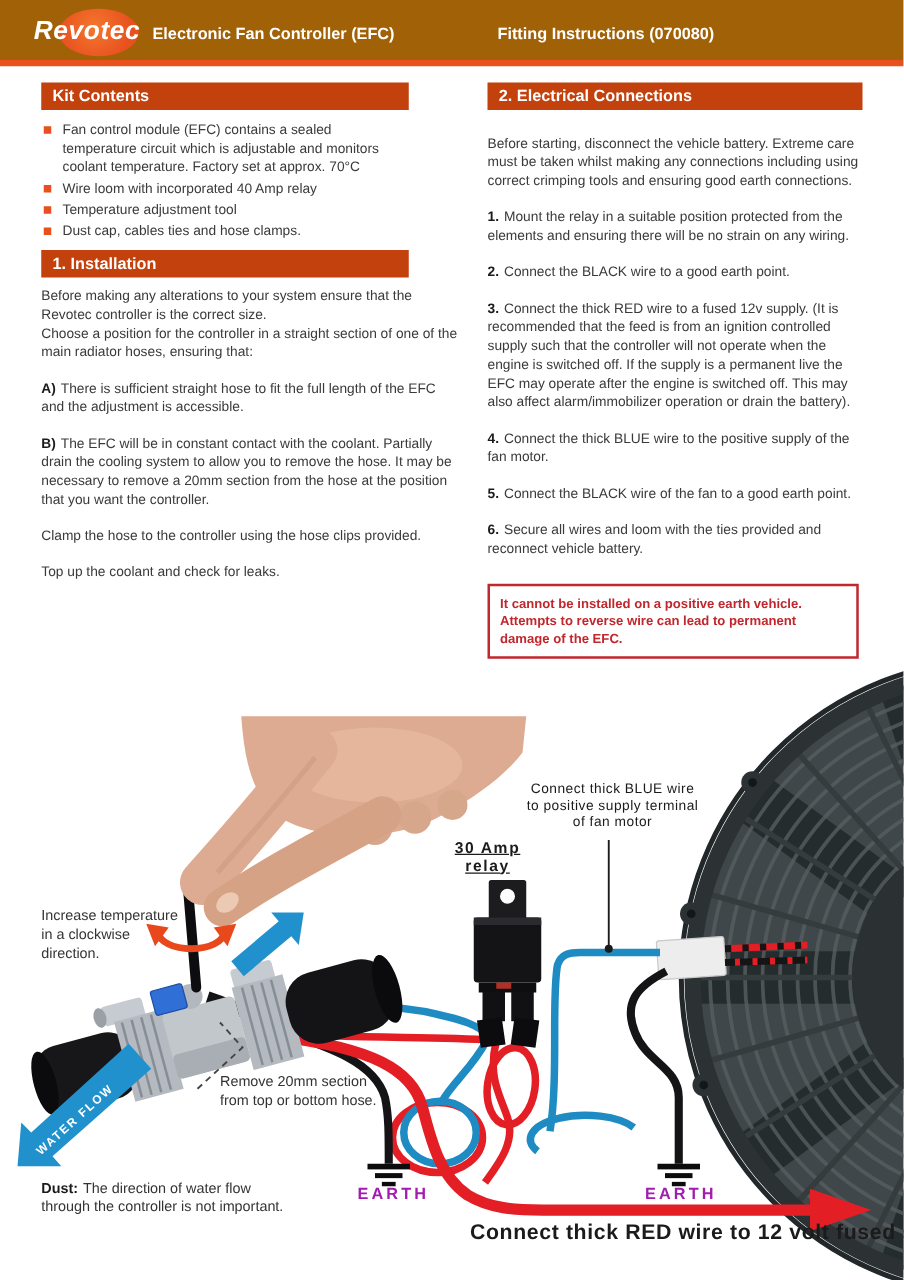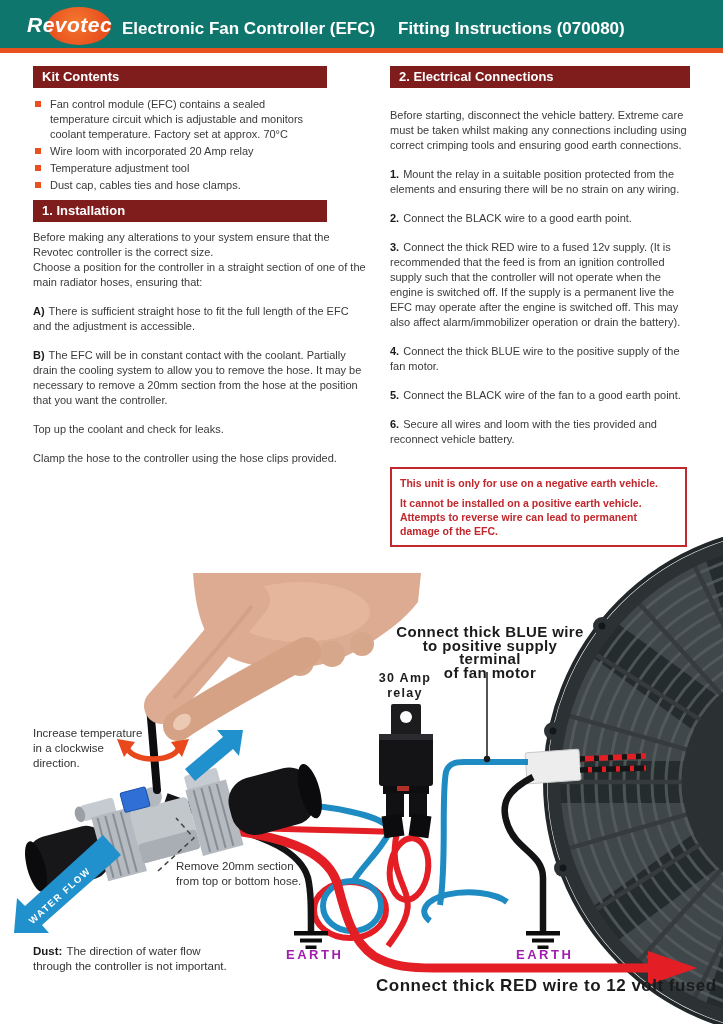--- a/index.html
+++ b/index.html
@@ -1,49 +1,49 @@
 <!DOCTYPE html>
 <html><head>
 <meta charset="utf-8">
 <style>
   html,body{margin:0;padding:0;background:#fff;}
   #page{position:relative;width:723px;height:1024px;background:#ffffff;overflow:hidden;
         font-family:"Liberation Sans",sans-serif;color:#3a3a3a;}
   
-  .hdr{position:absolute;left:0;top:0;width:723px;height:48px;background:#0f766e;}
+  .hdr{position:absolute;left:0;top:0;width:723px;height:48px;background:#a16207;}
   .hdr-stripe{position:absolute;left:0;top:48px;width:723px;height:5px;background:#e8501e;}
   .logo-oval{position:absolute;left:47px;top:7px;width:64px;height:38px;border-radius:50%;
              background:radial-gradient(circle at 45% 40%,#f4772e,#e8501e 70%);}
   .logo-text{position:absolute;left:27px;top:13px;font-size:21px;font-weight:bold;font-style:italic;
              color:#fff;letter-spacing:.5px;}
-  .hdr-title{position:absolute;top:19px;font-size:17px;font-weight:bold;color:#fff;}
+  .hdr-title{position:absolute;top:19px;font-size:13px;font-weight:bold;color:#fff;}
   .hdr-title.l{left:122px;} .hdr-title.r{left:398px;}
   
   .col{position:absolute;top:66px;font-size:11px;line-height:15px;}
   .col.left{left:33px;width:334px;}
   .col.right{left:390px;width:306px;}
-  .bar{background:#7f1d1d;color:#fff;font-size:13px;font-weight:bold;
+  .bar{background:#c2410c;color:#fff;font-size:13px;font-weight:bold;
        padding:3px 0 4px 9px;box-sizing:border-box;}
   .col.left .bar{width:294px;} .col.right .bar{width:300px;}
   .pre{white-space:pre-line;}
   p.para{margin:0 0 14px 0;}
   .lead{font-weight:bold;color:#1a1a1a;margin-right:4px;}
   ul.kit{list-style:none;margin:9px 0 7px 0;padding:0;}
   ul.kit li{position:relative;padding-left:17px;margin:0 0 2px 0;}
   ul.kit .sq{position:absolute;left:2px;top:4px;width:6px;height:6px;background:#e8501e;}
   .gap-top{margin-top:22px;}
   .warnbox{border:2px solid #c1272d;margin-top:20px;padding:7px 8px;width:297px;box-sizing:border-box;}
   .warnbox p{margin:0;color:#c1272d;font-weight:bold;font-size:10.5px;line-height:14px;}
   .warnbox p + p{margin-top:6px;}
   
   .ann{position:absolute;font-size:11.5px;line-height:15px;color:#333;}
-  .blue-note{left:396px;top:625px;width:188px;text-align:center;font-size:15px;
-             font-weight:bold;letter-spacing:.4px;line-height:13.5px;color:#1b1b1b;}
-  .relay-note{left:374px;top:671px;width:62px;text-align:center;font-size:12.5px;
-              font-weight:bold;letter-spacing:1.3px;line-height:14.5px;color:#1b1b1b;}
+  .blue-note{left:396px;top:625px;width:188px;text-align:center;font-size:11px;
+             font-weight:normal;letter-spacing:.4px;line-height:13.5px;color:#1b1b1b;}
+  .relay-note{left:359px;top:671px;width:62px;text-align:center;font-size:12.5px;
+              font-weight:bold;letter-spacing:1.3px;line-height:14.5px;color:#1b1b1b;text-decoration:underline;}
   .inc-temp{left:33px;top:726px;width:128px;}
   .remove-note{left:176px;top:859px;width:160px;}
   .note-bottom{left:33px;top:944px;width:230px;}
   .earth{position:absolute;top:947px;font-size:13px;font-weight:bold;letter-spacing:2.5px;color:#a21caf;}
   .earth.l{left:286px;} .earth.r{left:516px;}
   .red-note{left:376px;top:978px;font-size:17px;font-weight:bold;letter-spacing:.5px;color:#1b1b1b;white-space:nowrap;}
   svg#diag{position:absolute;left:0;top:0;}
 </style>
 </head>
 <body>
@@ -57,44 +57,43 @@
     <div class="hdr-title r">Fitting Instructions (070080)</div>
   </div>
   <div class="hdr-stripe"></div>
 
   <div class="col left">
     <div class="bar">Kit Contents</div>
     <ul class="kit">
       <li><span class="sq"></span><span class="pre">Fan control module (EFC) contains a sealed
 temperature circuit which is adjustable and monitors
 coolant temperature. Factory set at approx. 70°C</span></li>
-      <li><span class="sq"></span><span class="pre">Wire loom with incorporated 20 Amp relay</span></li>
+      <li><span class="sq"></span><span class="pre">Wire loom with incorporated 40 Amp relay</span></li>
       <li><span class="sq"></span><span class="pre">Temperature adjustment tool</span></li>
       <li><span class="sq"></span><span class="pre">Dust cap, cables ties and hose clamps.</span></li>
     </ul>
     <div class="bar" style="margin-bottom:8px;">1. Installation</div>
     <p class="para pre">Before making any alterations to your system ensure that the Revotec controller is the correct size.
 Choose a position for the controller in a straight section of one of the main radiator hoses, ensuring that:</p>
     <p class="para"><b class="lead">A)</b><span>There is sufficient straight hose to fit the full length of the EFC and the adjustment is accessible.</span></p>
     <p class="para"><b class="lead">B)</b><span>The EFC will be in constant contact with the coolant. Partially drain the cooling system to allow you to remove the hose. It may be necessary to remove a 20mm section from the hose at the position that you want the controller.</span></p>
+    <p class="para">Clamp the hose to the controller using the hose clips provided.</p>
     <p class="para">Top up the coolant and check for leaks.</p>
-    <p class="para">Clamp the hose to the controller using the hose clips provided.</p>
   </div>
 
   <div class="col right">
     <div class="bar" style="margin-bottom:20px;">2. Electrical Connections</div>
     <p class="para">Before starting, disconnect the vehicle battery. Extreme care must be taken whilst making any connections including using correct crimping tools and ensuring good earth connections.</p>
     <p class="para"><b class="lead">1.</b><span>Mount the relay in a suitable position protected from the elements and ensuring there will be no strain on any wiring.</span></p>
     <p class="para"><b class="lead">2.</b><span>Connect the BLACK wire to a good earth point.</span></p>
     <p class="para"><b class="lead">3.</b><span>Connect the thick RED wire to a fused 12v supply. (It is recommended that the feed is from an ignition controlled supply such that the controller will not operate when the engine is switched off. If the supply is a permanent live the EFC may operate after the engine is switched off. This may also affect alarm/immobilizer operation or drain the battery).</span></p>
     <p class="para"><b class="lead">4.</b><span>Connect the thick BLUE wire to the positive supply of the fan motor.</span></p>
     <p class="para"><b class="lead">5.</b><span>Connect the BLACK wire of the fan to a good earth point.</span></p>
     <p class="para"><b class="lead">6.</b><span>Secure all wires and loom with the ties provided and reconnect vehicle battery.</span></p>
     <div class="warnbox">
-      <p>This unit is only for use on a negative earth vehicle.</p>
       <p>It cannot be installed on a positive earth vehicle. Attempts to reverse wire can lead to permanent damage of the EFC.</p>
     </div>
   </div>
 
   <svg id="diag" width="723" height="1024" viewBox="0 0 723 1024">
 
     <g>
       <circle cx="800" cy="782" r="246" fill="#40474a"></circle>
       <g stroke="#232a2c" stroke-width="42" opacity="0.9">
         <line x1="769" y1="877" x2="726" y2="1010"></line>

